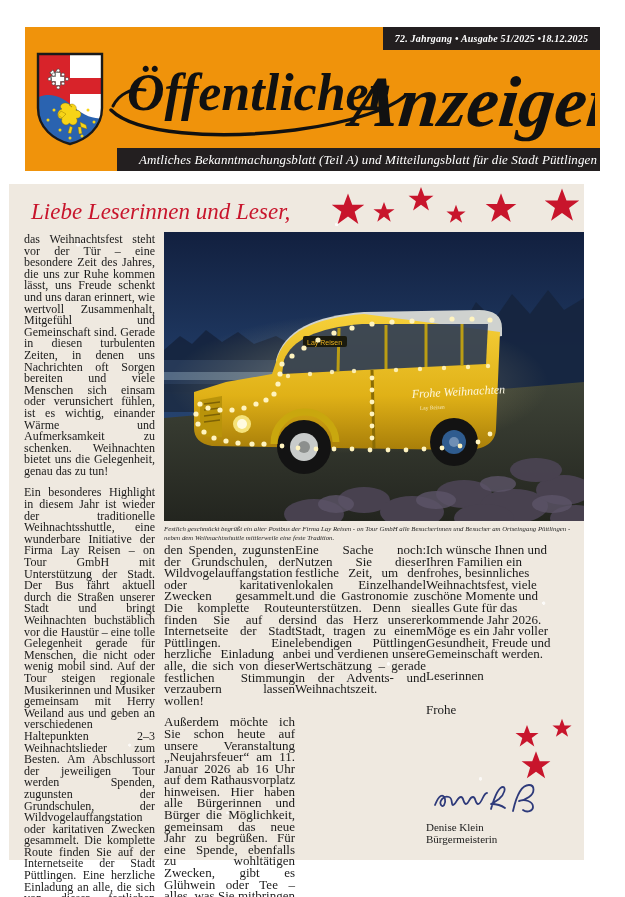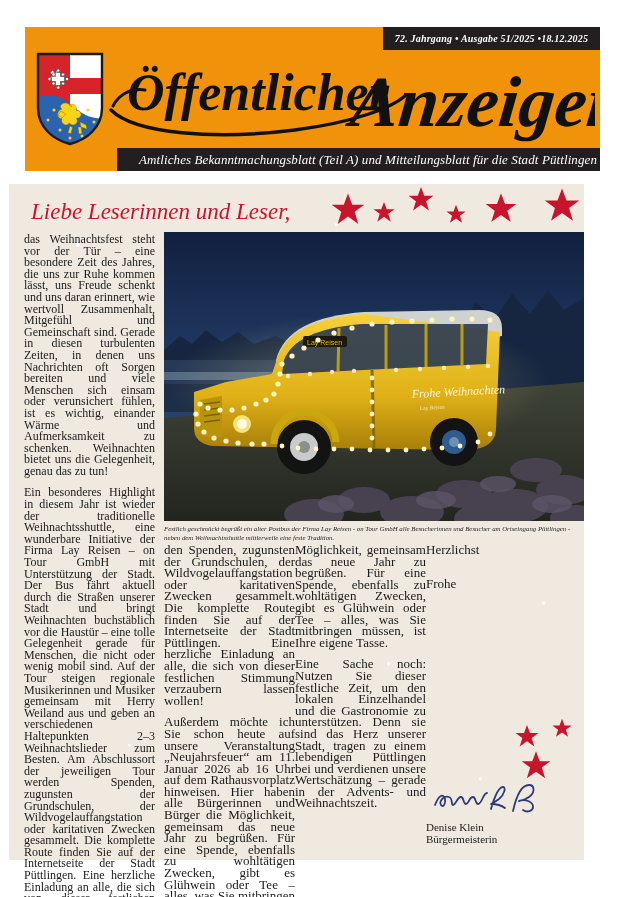--- a/index.html
+++ b/index.html
@@ -399,26 +399,26 @@
   </div>
 
   <div class="caption">Festlich geschmückt begrüßt ein alter Postbus der Firma Lay Reisen - on Tour GmbH alle Besucherinnen und Besucher am Ortseingang Püttlingen - neben dem Weihnachtsshuttle mittlerweile eine feste Tradition.</div>
 
   <div class="lcol" id="lcol2">
     <p>den Spenden, zugunsten der Grundschulen, der Wildvogelauffangstation oder karitativen Zwecken gesammelt. Die komplette Route finden Sie auf der Internetseite der Stadt Püttlingen. Eine herzliche Einladung an alle, die sich von dieser festlichen Stimmung verzaubern lassen wollen!</p>
     <p>Außerdem möchte ich Sie schon heute auf unsere Veranstaltung „Neujahrsfeuer“ am 11. Januar 2026 ab 16 Uhr auf dem Rathausvorplatz hinweisen. Hier haben alle Bürgerinnen und Bürger die Möglichkeit, gemeinsam das neue Jahr zu begrüßen. Für eine Spende, ebenfalls zu wohltätigen Zwecken, gibt es Glühwein oder Tee – alles, was Sie mitbringen müssen, ist Ihre eigene Tasse.</p>
   </div>
 
   <div class="lcol" id="lcol3">
-    <p>Möglichkeit, gemeinsam das neue Jahr zu begrüßen. Für eine Spende, ebenfalls zu wohltätigen Zwecken, gibt es Glühwein oder Tee – alles, was Sie mitbringen müssen, ist Ihre eigene Tasse.</p>
     <p>Eine Sache noch: Nutzen Sie dieser festliche Zeit, um den lokalen Einzelhandel und die Gastronomie zu unterstützen. Denn sie sind das Herz unserer Stadt, tragen zu einem lebendigen Püttlingen bei und verdienen unsere Wertschätzung – gerade in der Advents- und Weihnachtszeit.</p>
   </div>
 
   <div class="lcol" id="lcol4">
-    <p>Herzlichst</p>
+    <p>Ich wünsche Ihnen und Ihren Familien ein frohes, besinnliches Weihnachtsfest, viele schöne Momente und alles Gute für das kommende Jahr 2026. Möge es ein Jahr voller Gesundheit, Freude und Gemeinschaft werden.</p>
+    <p>Leserinnen</p>
     <p style="margin-top:22px;">Frohe</p>
   </div>
 
   <svg class="star" style="left:506px;top:540px;width:24px;height:24px;" viewBox="0 0 24 24">
     <polygon points="12,1 15,9 23.5,9 16.7,14 19.3,22.5 12,17.3 4.7,22.5 7.3,14 0.5,9 9,9" fill="#c8152c"></polygon>
   </svg>
   <svg class="star" style="left:543px;top:534px;width:20px;height:20px;" viewBox="0 0 24 24">
     <polygon points="12,1 15,9 23.5,9 16.7,14 19.3,22.5 12,17.3 4.7,22.5 7.3,14 0.5,9 9,9" fill="#c8152c"></polygon>
   </svg>
   <svg class="star" style="left:512px;top:566px;width:30px;height:30px;" viewBox="0 0 24 24">

